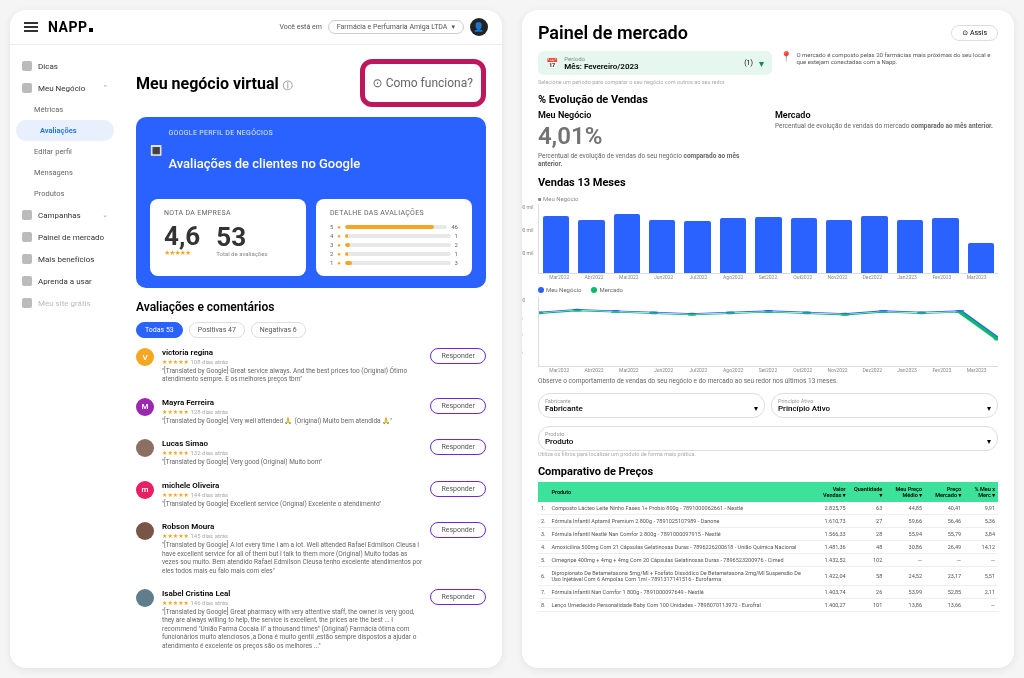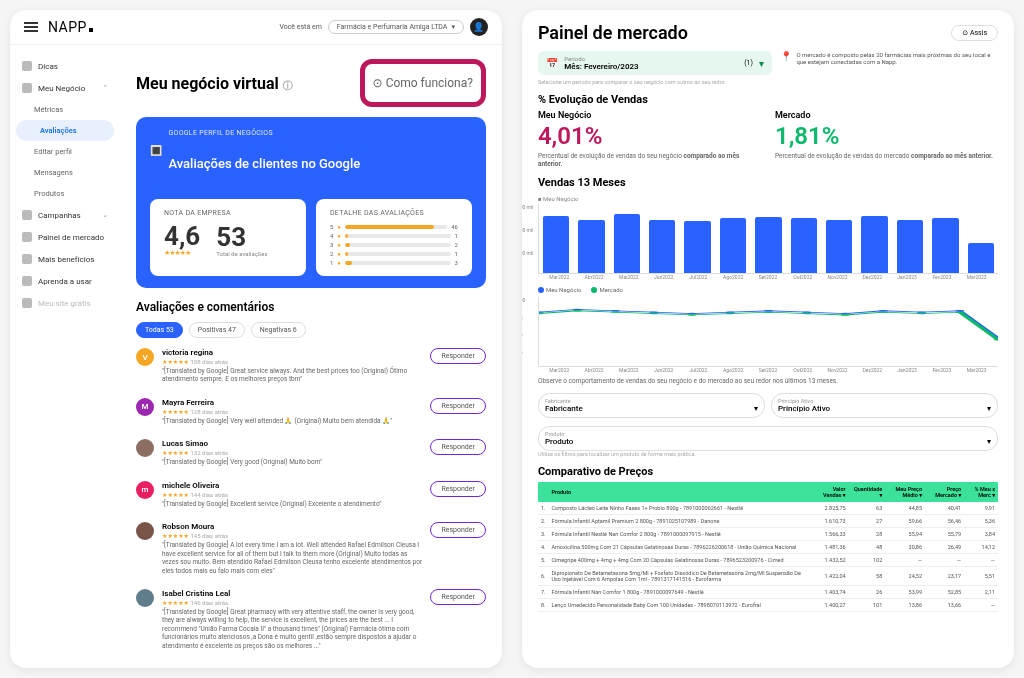--- a/index.html
+++ b/index.html
@@ -5,21 +5,21 @@
 * { box-sizing: border-box; margin: 0; padding: 0; font-family: -apple-system, BlinkMacSystemFont, 'Segoe UI', Roboto, sans-serif; }
 body { background: #f5f5f5; display: flex; gap: 20px; padding: 10px; font-size: 10px; }
 .panel { background: #fff; border-radius: 16px; box-shadow: 0 2px 8px rgba(0,0,0,0.08); overflow: hidden; }
 .panel-left { width: 495px; height: 658px; display: flex; flex-direction: column; }
 .panel-right { width: 495px; height: 658px; padding: 12px 16px; overflow: hidden; }
 
 
 .top-bar { display: flex; align-items: center; padding: 8px 14px; border-bottom: 1px solid #eee; gap: 10px; }
 .menu-icon { width: 14px; height: 10px; display: flex; flex-direction: column; justify-content: space-between; }
 .menu-icon span { height: 2px; background: #333; display: block; }
-.logo { font-weight: 400; font-size: 14px; letter-spacing: 0.5px; }
+.logo { font-weight: 700; font-size: 14px; letter-spacing: 0.5px; }
 .logo::after { content: ''; display: inline-block; width: 4px; height: 4px; background: #000; margin-left: 2px; }
 .top-right { margin-left: auto; display: flex; align-items: center; gap: 6px; font-size: 7px; color: #555; }
 .pill { border: 1px solid #ccc; border-radius: 12px; padding: 2px 8px; display: flex; align-items: center; gap: 4px; }
 .avatar { width: 18px; height: 18px; background: #222; border-radius: 50%; display: flex; align-items: center; justify-content: center; color: #fff; font-size: 9px; }
 
 .body-row { display: flex; flex: 1; overflow: hidden; }
 .sidebar { width: 110px; padding: 10px 0; font-size: 8px; color: #333; }
 .side-item { padding: 6px 12px; display: flex; align-items: center; gap: 6px; cursor: pointer; }
 .side-item.sub { padding-left: 24px; font-size: 7.5px; color: #666; }
 .side-item.active { background: #e8f0fe; color: #1a73e8; border-radius: 10px; margin: 0 6px; font-weight: 600; }
@@ -72,21 +72,21 @@
 .period-val { font-size: 8px; font-weight: 600; }
 .period-info { font-size: 6px; color: #555; display: flex; gap: 4px; flex: 1; }
 .pin-icon { color: #0a8f4e; font-size: 10px; }
 .tiny-note { font-size: 5.5px; color: #aaa; margin-bottom: 8px; }
 
 .pr-section-title { font-size: 11px; font-weight: 700; margin: 8px 0 4px; }
 .evo-row { display: flex; gap: 14px; }
 .evo-col { flex: 1; }
 .evo-label { font-size: 9px; font-weight: 600; margin-bottom: 2px; }
 .evo-val { font-size: 24px; font-weight: 600; }
-.evo-val.blue { color: #be185d; }
+.evo-val.blue { color: #737373; }
 .evo-val.green { color: #0ab96b; }
 .evo-desc { font-size: 6.5px; color: #666; margin-top: 2px; }
 
 .chart-box { margin-top: 6px; position: relative; }
 .chart-legend { font-size: 6px; color: #888; margin-bottom: 2px; }
 .bar-chart { display: flex; align-items: flex-end; gap: 2%; height: 70px; border-left: 1px solid #ddd; border-bottom: 1px solid #ddd; padding: 0 4px; position: relative; }
 .bar { flex: 1; background: #2962ff; border-radius: 2px 2px 0 0; }
 .chart-labels { display: flex; font-size: 5px; color: #888; padding: 0 4px; }
 .chart-labels span { flex: 1; text-align: center; }
 .y-label { position: absolute; left: -22px; font-size: 5px; color: #888; }
@@ -347,21 +347,20 @@
 
   <div class="pr-section-title">% Evolução de Vendas</div>
   <div class="evo-row">
     <div class="evo-col">
       <div class="evo-label">Meu Negócio</div>
       <div class="evo-val blue">4,01%</div>
       <div class="evo-desc"><span>Percentual de evolução de vendas do seu negócio </span><b>comparado ao mês anterior.</b></div>
     </div>
     <div class="evo-col">
       <div class="evo-label">Mercado</div>
-      <div class="evo-val green">1,81%</div>
       <div class="evo-desc"><span>Percentual de evolução de vendas do mercado </span><b>comparado ao mês anterior.</b></div>
     </div>
   </div>
 
   <div class="pr-section-title">Vendas 13 Meses</div>
   <div class="chart-box">
     <div class="chart-legend">■ <span>Meu Negócio</span></div>
     <div class="bar-chart" id="bar-chart">
       <span class="y-label" style="top:0">300 mil</span>
       <span class="y-label" style="top:33%">200 mil</span>

